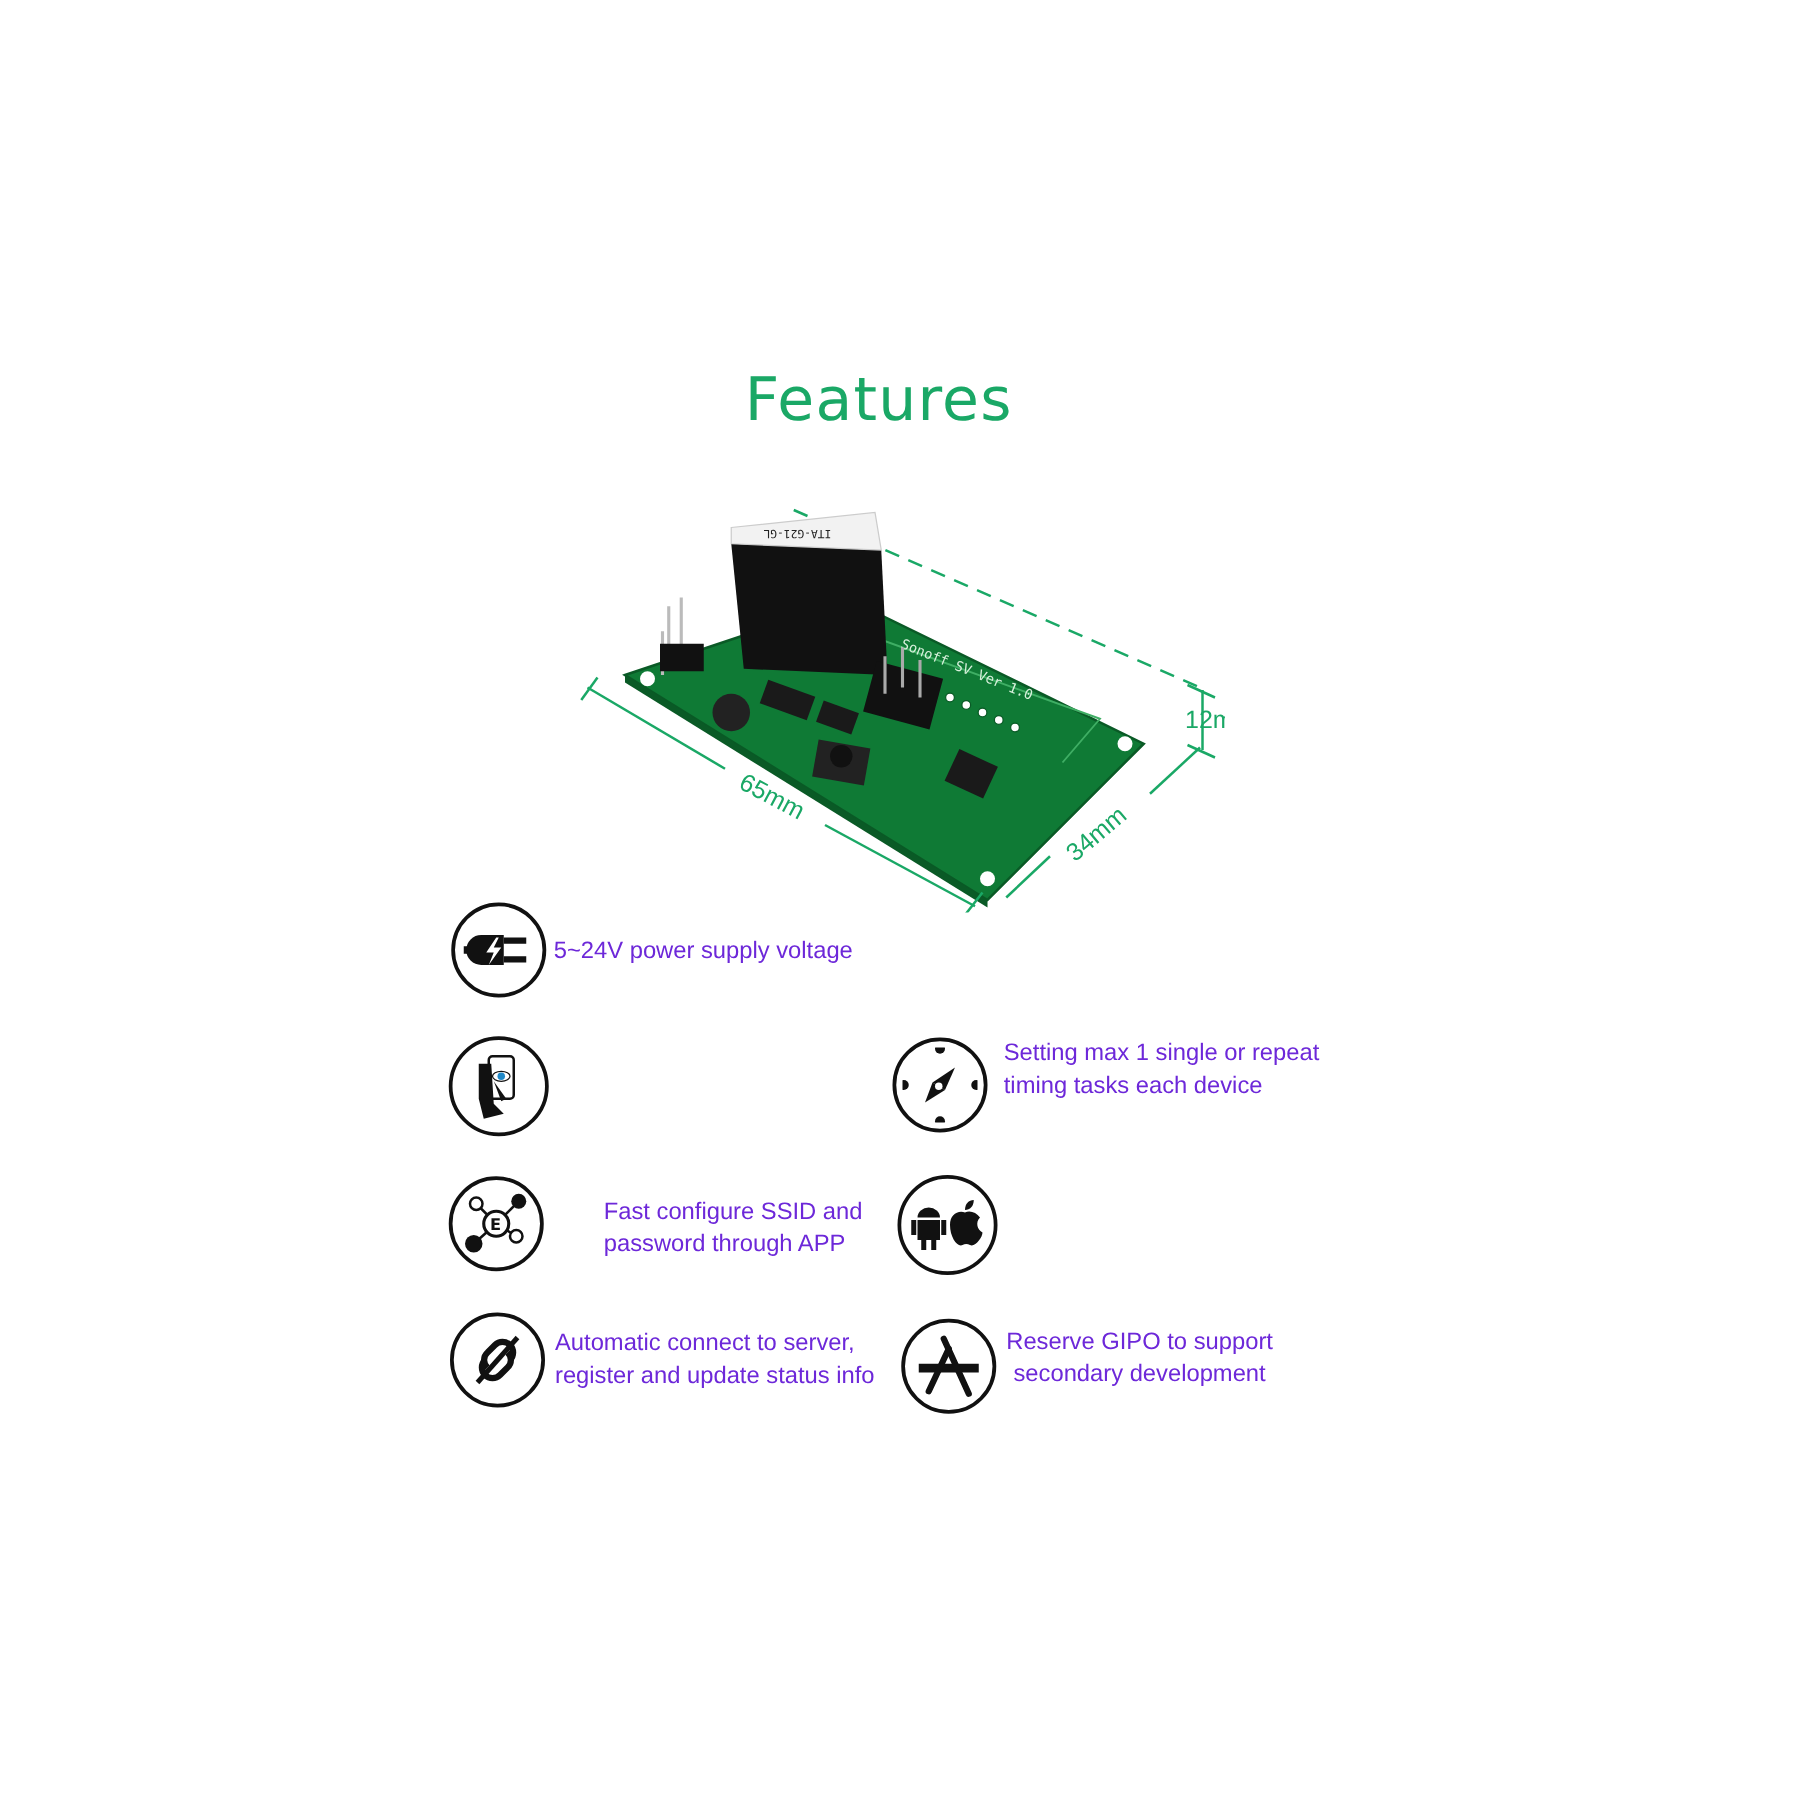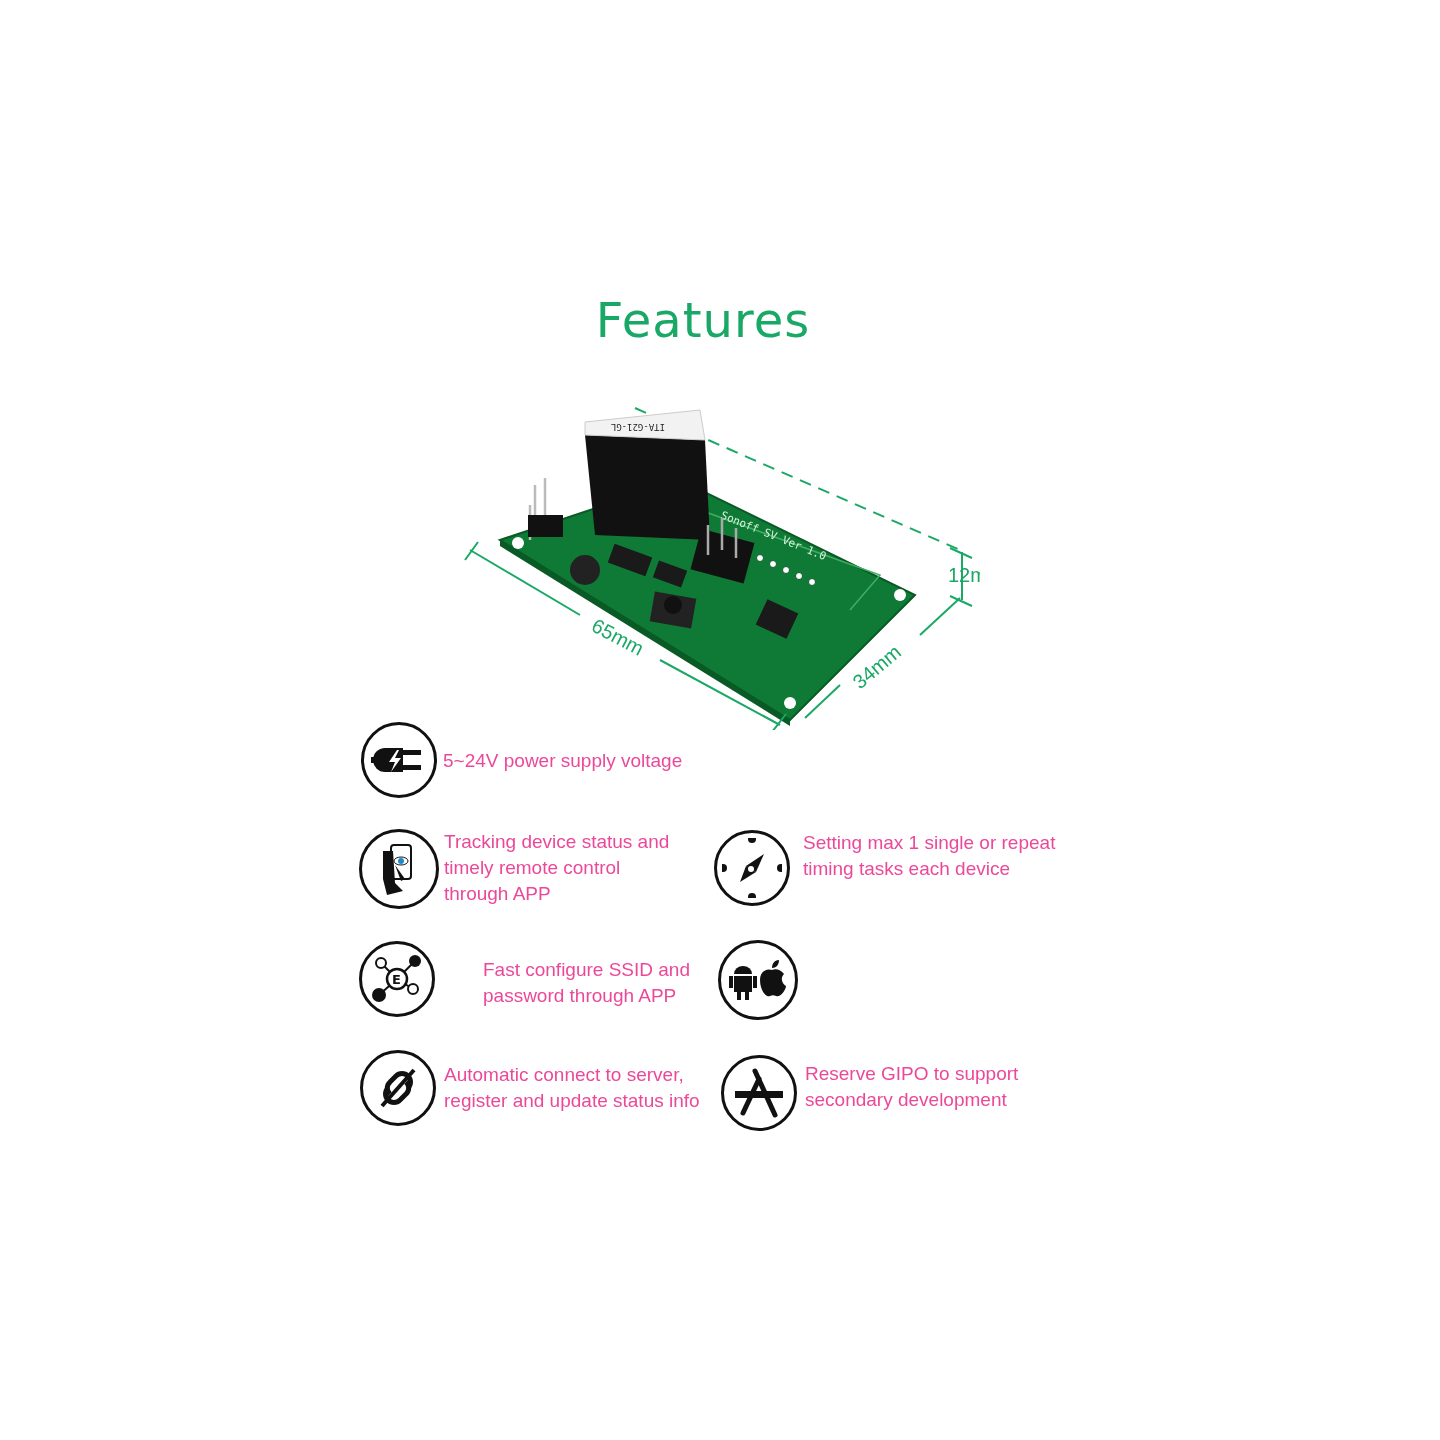--- a/index.html
+++ b/index.html
@@ -8,21 +8,21 @@
   .title { position: absolute; left: 0; width: 1406px; top: 292px; text-align: center;
            font-size: 48px; color: #1aa866; font-weight: normal; letter-spacing: 1px;
            font-family: "DejaVu Sans", sans-serif; }
   .product { position: absolute; left: 460px; top: 400px; width: 520px; height: 330px; }
   .dim-label { font-family: "Liberation Sans", sans-serif; font-size: 20px; fill: #1aa866; }
   .feature { position: absolute; display: flex; align-items: flex-start; }
   .icon { width: 76px; height: 76px; border: 3px solid #111; border-radius: 50%;
           box-sizing: border-box; display: flex; align-items: center; justify-content: center;
           background: #fff; flex-shrink: 0; }
   .icon svg { width: 60px; height: 60px; }
-  .ftext { margin-left: 6px; color: #ec4899; font-size: 19px; line-height: 26px;
+  .ftext { margin-left: 6px; color: #6d28d9; font-size: 19px; line-height: 26px;
            font-family: "Liberation Sans", sans-serif; white-space: pre-line; }
 </style>
 </head>
 <body>
 
 <div class="title">Features</div>
 
 <div class="product">
   <svg width="520" height="330" viewBox="0 0 520 330">
 
@@ -105,23 +105,20 @@
 <div class="feature" style="left:359px; top:829px;">
   <div class="icon" style="width:80px;height:80px;">
     <svg viewBox="0 0 60 60">
         <rect x="22" y="6" width="20" height="34" rx="3" fill="#fff" stroke="#111" stroke-width="2"></rect>
       <path d="M14 12 L24 12 L26 44 L34 52 L18 56 L14 40z" fill="#111"></path>
       <ellipse cx="32" cy="22" rx="7" ry="4" fill="#fff" stroke="#111"></ellipse>
         <circle cx="32" cy="22" r="3" fill="#1e88c8"></circle>
       <path d="M26 26 l10 14 l-4 2z" fill="#111"></path>
       </svg>
   </div>
-  <div class="ftext" style="margin-left:5px;">Tracking device status and
-timely remote control
-through APP</div>
 </div>
 
 <div class="feature" style="left:714px; top:830px;">
   <div class="icon">
     <svg viewBox="0 0 60 60">
         <circle cx="30" cy="1" r="4" fill="#111"></circle>
         <circle cx="30" cy="59" r="4" fill="#111"></circle>
       <circle cx="1" cy="30" r="4" fill="#111"></circle>
         <circle cx="59" cy="30" r="4" fill="#111"></circle>
       <polygon points="42,16 34,34 24,28" fill="#111"></polygon>
@@ -184,15 +181,15 @@
 </div>
 
 <div class="feature" style="left:721px; top:1055px;">
   <div class="icon">
     <svg viewBox="0 0 60 60">
         <rect x="6" y="28" width="48" height="7" fill="#111"></rect>
       <line x1="26" y1="8" x2="46" y2="52" stroke="#111" stroke-width="5" stroke-linecap="round"></line>
       <line x1="30" y1="16" x2="14" y2="50" stroke="#111" stroke-width="5" stroke-linecap="round"></line>
       </svg>
   </div>
-  <div class="ftext" style="margin-left:8px;margin-top:6px;">Reserve GIPO to support
+  <div class="ftext" style="margin-left:8px;margin-top:6px;text-align:center;">Reserve GIPO to support
 secondary development</div>
 </div>
 
 </body></html>

